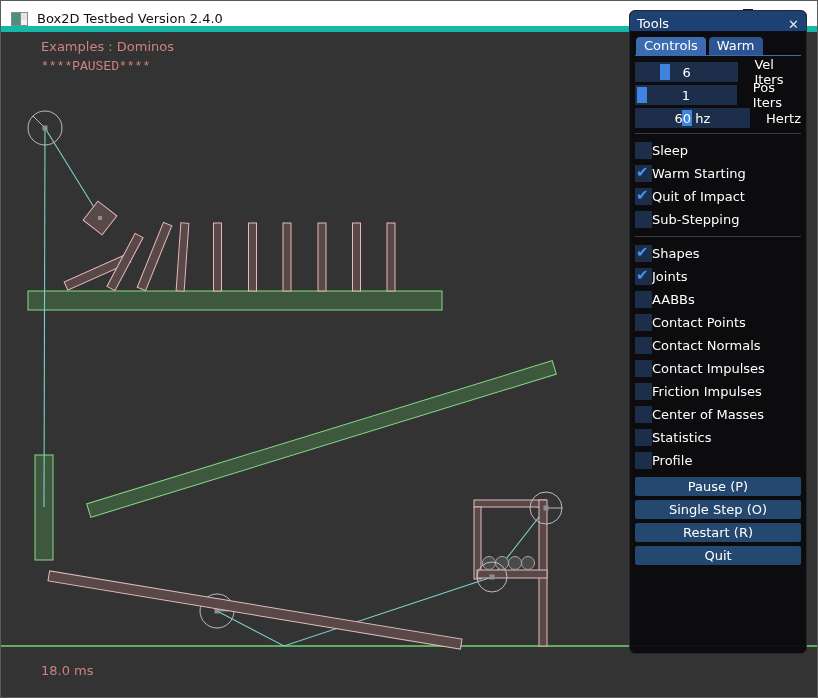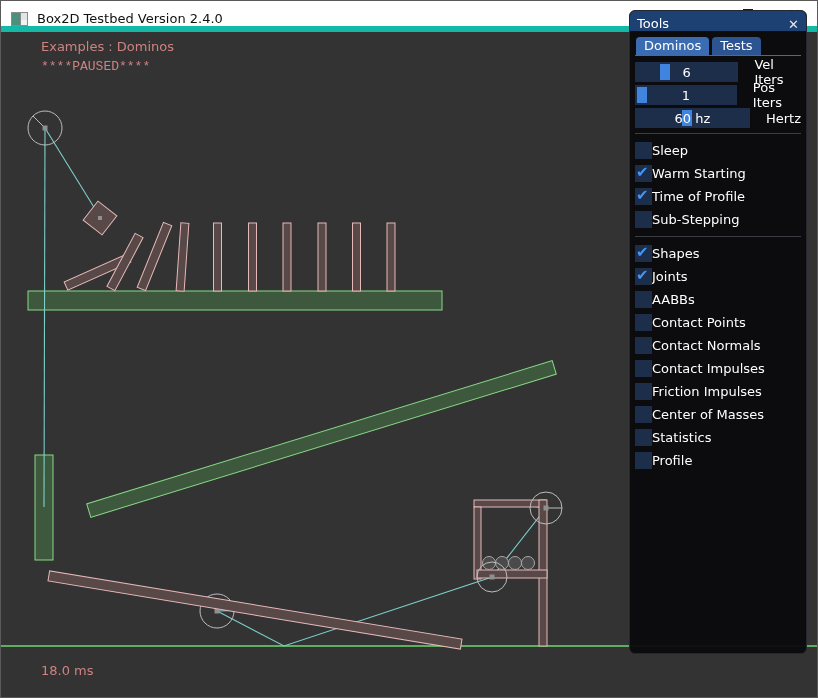--- a/index.html
+++ b/index.html
@@ -148,22 +148,22 @@
     </svg>
   </div>
 
   <div class="panel">
     <div class="panel-title">
       <span class="pt-text">Tools</span>
       <span class="pt-close">✕</span>
     </div>
     <div class="panel-body">
       <div class="tabbar" id="tabbar">
-          <div class="tab active">Dominos</div>
-          <div class="tab inactive">Tests</div>
+          <div class="tab active">Controls</div>
+          <div class="tab inactive">Warm</div>
         </div>
       <div class="rows" id="sliders">
           <div class="slider-row">
             <div class="slider-track">
               <div class="slider-handle" style="left: 24%;"></div>
               <div class="slider-value">6</div>
             </div>
             <div class="slider-label">Vel Iters</div>
           </div>
           <div class="slider-row">
@@ -190,21 +190,21 @@
           <div class="cb-row">
             <span class="cb-box">
               <span class="cb-check">✔</span>
             </span>
             <span class="cb-label">Warm Starting</span>
           </div>
           <div class="cb-row">
             <span class="cb-box">
               <span class="cb-check">✔</span>
             </span>
-            <span class="cb-label">Time of Profile</span>
+            <span class="cb-label">Quit of Impact</span>
           </div>
           <div class="cb-row">
             <span class="cb-box"></span>
             <span class="cb-label">Sub-Stepping</span>
           </div>
         </div>
       <hr class="sep">
       <div id="cb-group-1">
           <div class="cb-row">
             <span class="cb-box">
@@ -244,16 +244,22 @@
           </div>
           <div class="cb-row">
             <span class="cb-box"></span>
             <span class="cb-label">Statistics</span>
           </div>
           <div class="cb-row">
             <span class="cb-box"></span>
             <span class="cb-label">Profile</span>
           </div>
         </div>
+      <div class="btns" id="btns">
+          <button class="imgui-btn">Pause (P)</button>
+          <button class="imgui-btn">Single Step (O)</button>
+          <button class="imgui-btn">Restart (R)</button>
+          <button class="imgui-btn">Quit</button>
+        </div>
     </div>
   </div>
 
 </div>
 
 </body></html>

